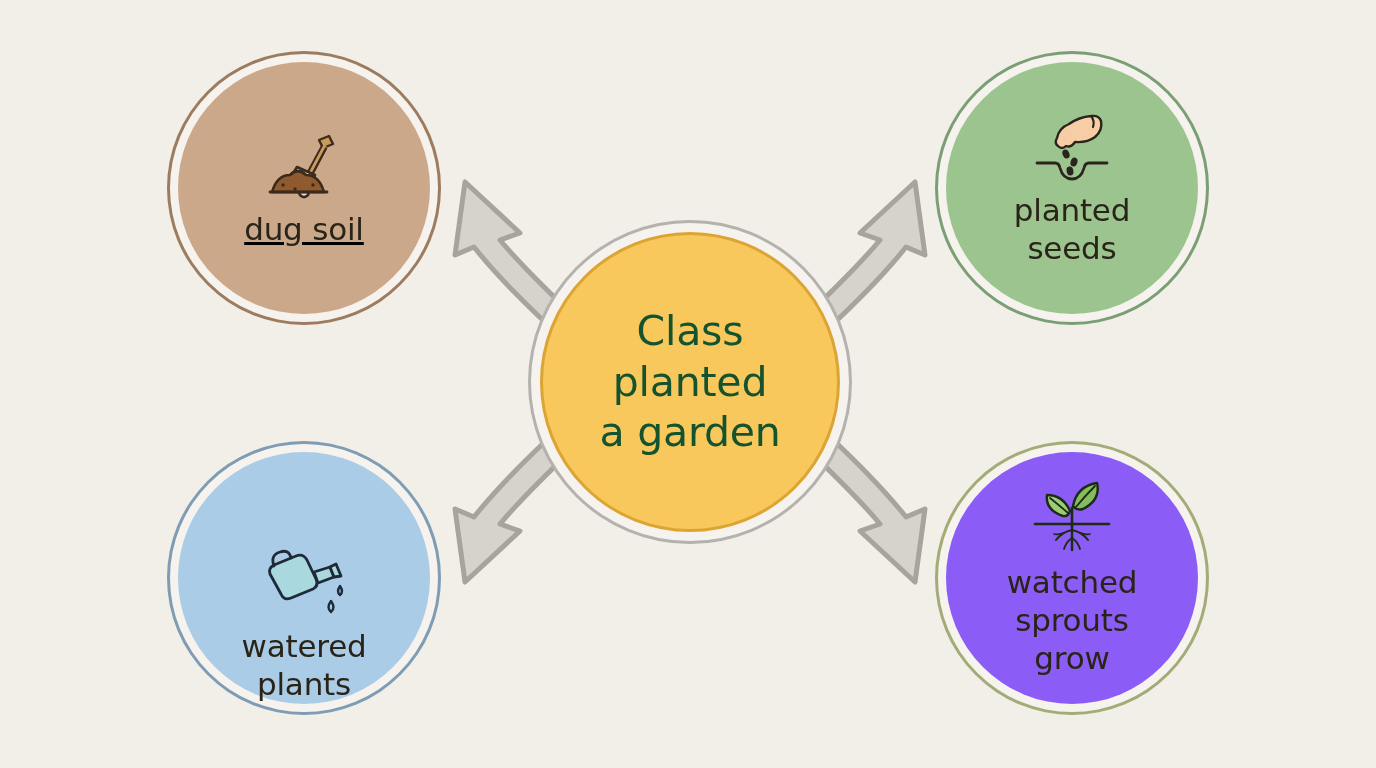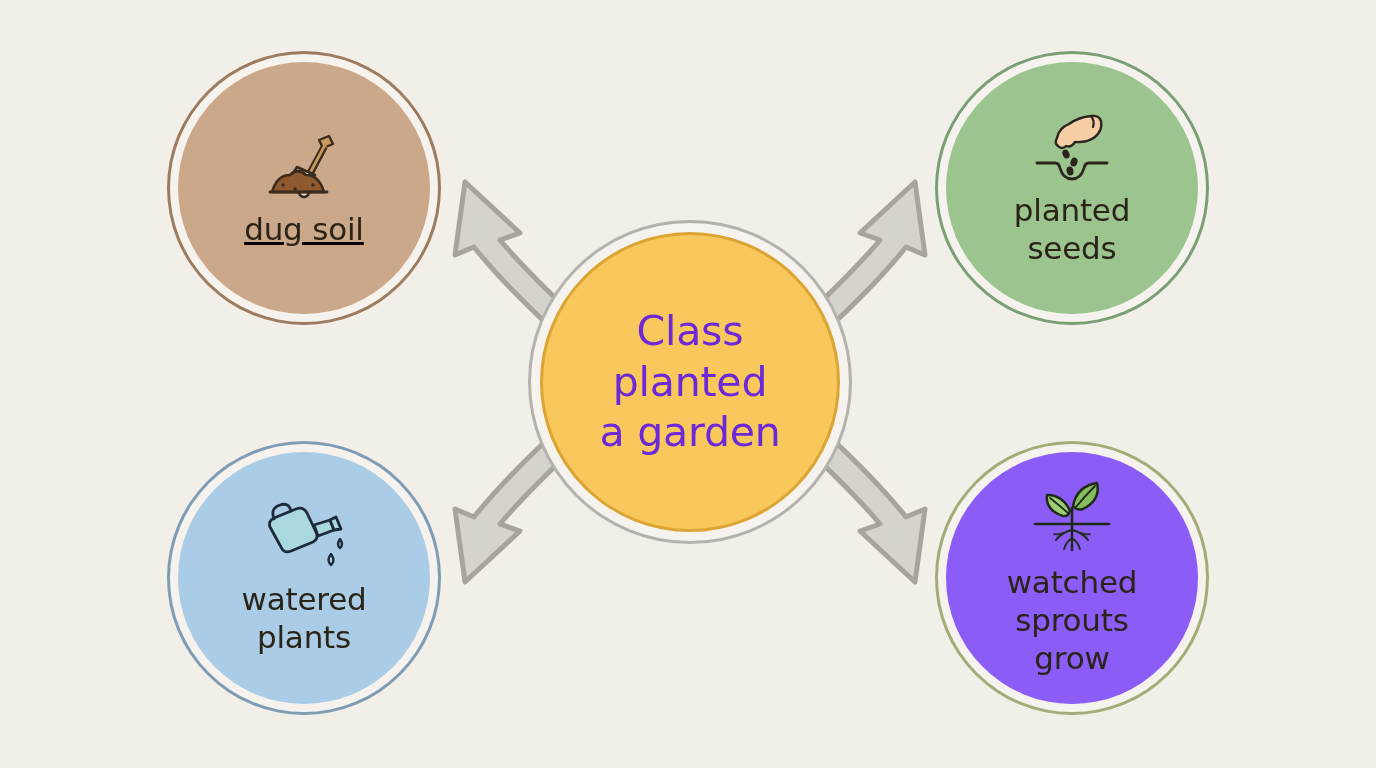--- a/index.html
+++ b/index.html
@@ -56,21 +56,21 @@
     left: 540px;
     top: 232px;
     width: 300px;
     height: 300px;
     background: #f8c85c;
     border: 3px solid #dca433;
     box-shadow: 0 0 0 9px #f6f3ee, 0 0 0 12px #b4b2ad;
   }
   #center-node .label {
     font-size: 41px;
-    color: #6d28d9;
+    color: #14532d;
     line-height: 1.23;
   }
 
   
   .outer .label {
     font-size: 31px;
     line-height: 1.22;
   }
   .outer { width: 252px; height: 252px; }
 
@@ -82,20 +82,21 @@
   }
   #node-planted-seeds {
     left: 946px; top: 62px;
     background: #9cc48f;
     box-shadow: 0 0 0 8px #f6f3ee, 0 0 0 11px #7a9f74;
   }
   #node-watered-plants {
     left: 178px; top: 452px;
     background: #aacce6;
     box-shadow: 0 0 0 8px #f6f3ee, 0 0 0 11px #7e9cb4;
+    justify-content: flex-end;
   }
   #node-watched-sprouts {
     left: 946px; top: 452px;
     background: #8b5cf6;
     box-shadow: 0 0 0 8px #f6f3ee, 0 0 0 11px #a3ab76;
   }
 
   .icon-wrap { margin-bottom: 8px; }
   #center-node .label { padding: 0 18px; }
 </style>

